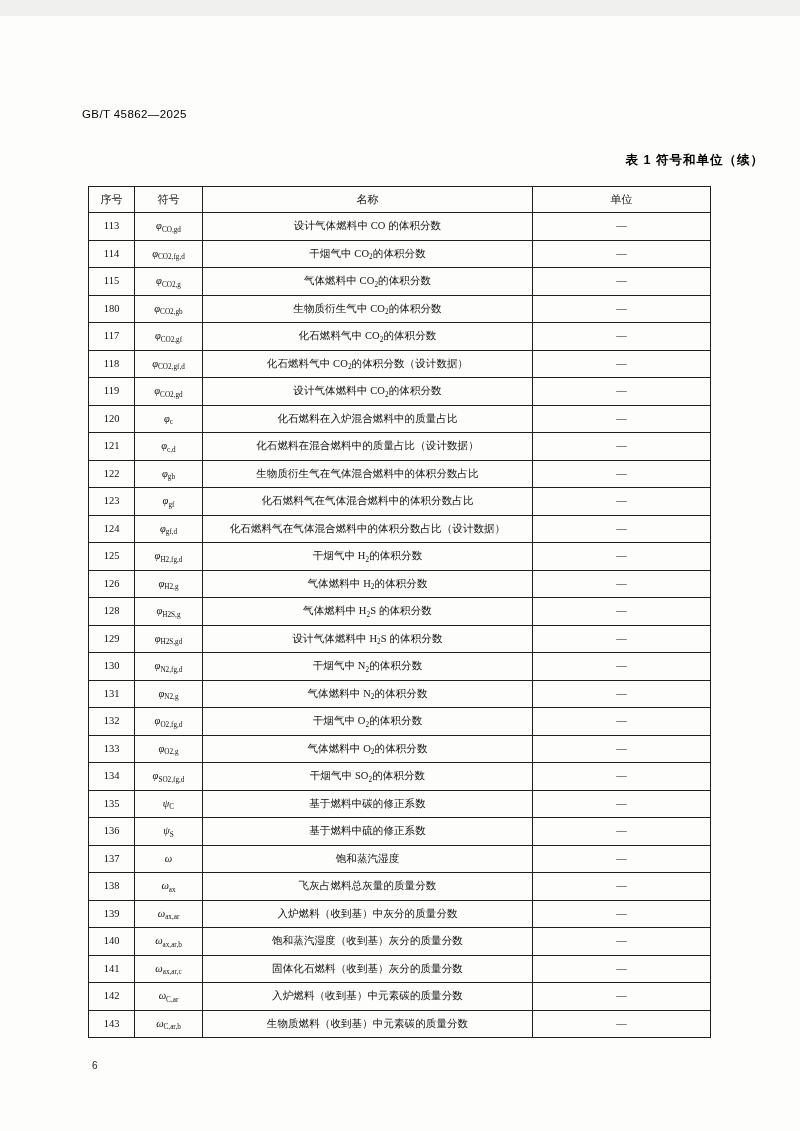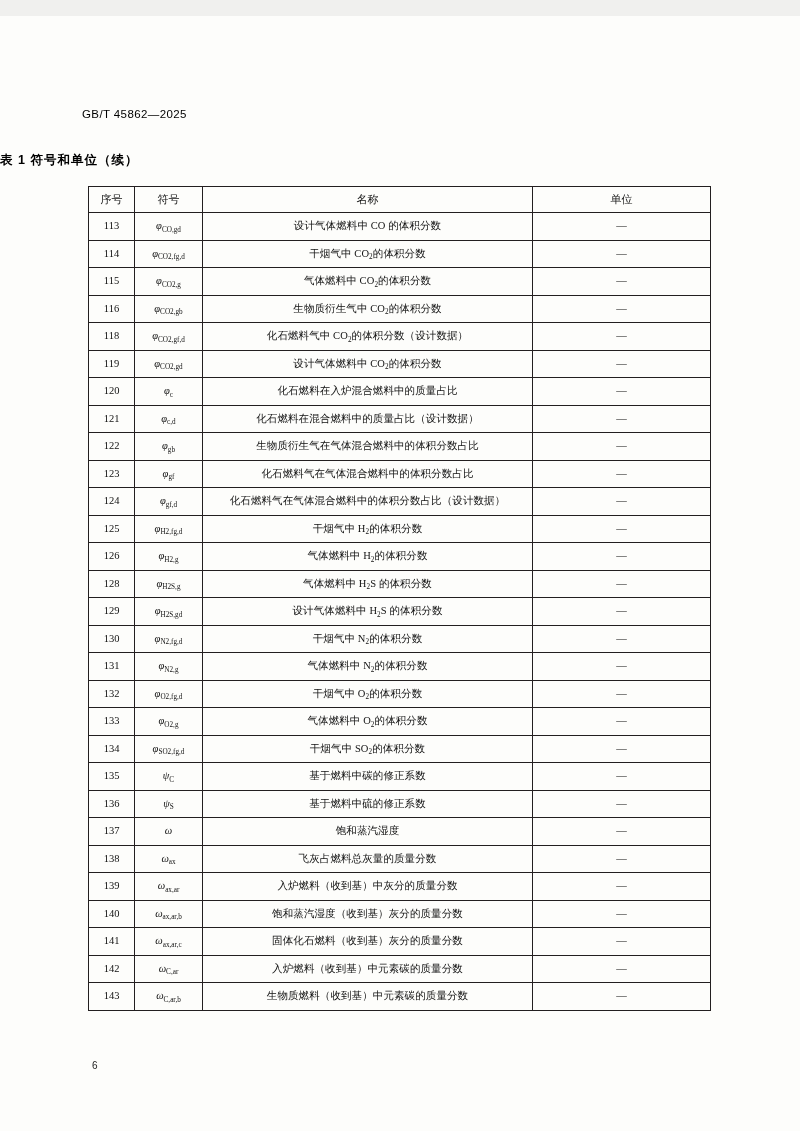--- a/index.html
+++ b/index.html
@@ -24,21 +24,21 @@
     font-family: "Liberation Sans", sans-serif;
     font-size: 11.5px;
     letter-spacing: 0.4px;
     color: #000;
   }
   .table-title {
     position: absolute;
     top: 136px;
     left: 0;
     width: 764px;
-    text-align: left;
+    text-align: right;
     font-family: "Liberation Sans", sans-serif;
     font-size: 12.5px;
     font-weight: bold;
     letter-spacing: 1px;
     color: #000;
   }
   table.symtable {
     position: absolute;
     top: 170px;
     left: 88px;
@@ -122,23 +122,29 @@
           <td class="name">干烟气中 CO<sub>2</sub>的体积分数</td>
           <td class="unit">—</td>
         </tr>
         <tr>
           <td class="no">115</td>
           <td class="sym"><i>φ</i><sub>CO2,g</sub></td>
           <td class="name">气体燃料中 CO<sub>2</sub>的体积分数</td>
           <td class="unit">—</td>
         </tr>
         <tr>
-          <td class="no">116</td>
+          <td class="no">180</td>
           <td class="sym"><i>φ</i><sub>CO2,gb</sub></td>
           <td class="name">生物质衍生气中 CO<sub>2</sub>的体积分数</td>
+          <td class="unit">—</td>
+        </tr>
+        <tr>
+          <td class="no">117</td>
+          <td class="sym"><i>φ</i><sub>CO2,gf</sub></td>
+          <td class="name">化石燃料气中 CO<sub>2</sub>的体积分数</td>
           <td class="unit">—</td>
         </tr>
         <tr>
           <td class="no">118</td>
           <td class="sym"><i>φ</i><sub>CO2,gf,d</sub></td>
           <td class="name">化石燃料气中 CO<sub>2</sub>的体积分数（设计数据）</td>
           <td class="unit">—</td>
         </tr>
         <tr>
           <td class="no">119</td>

